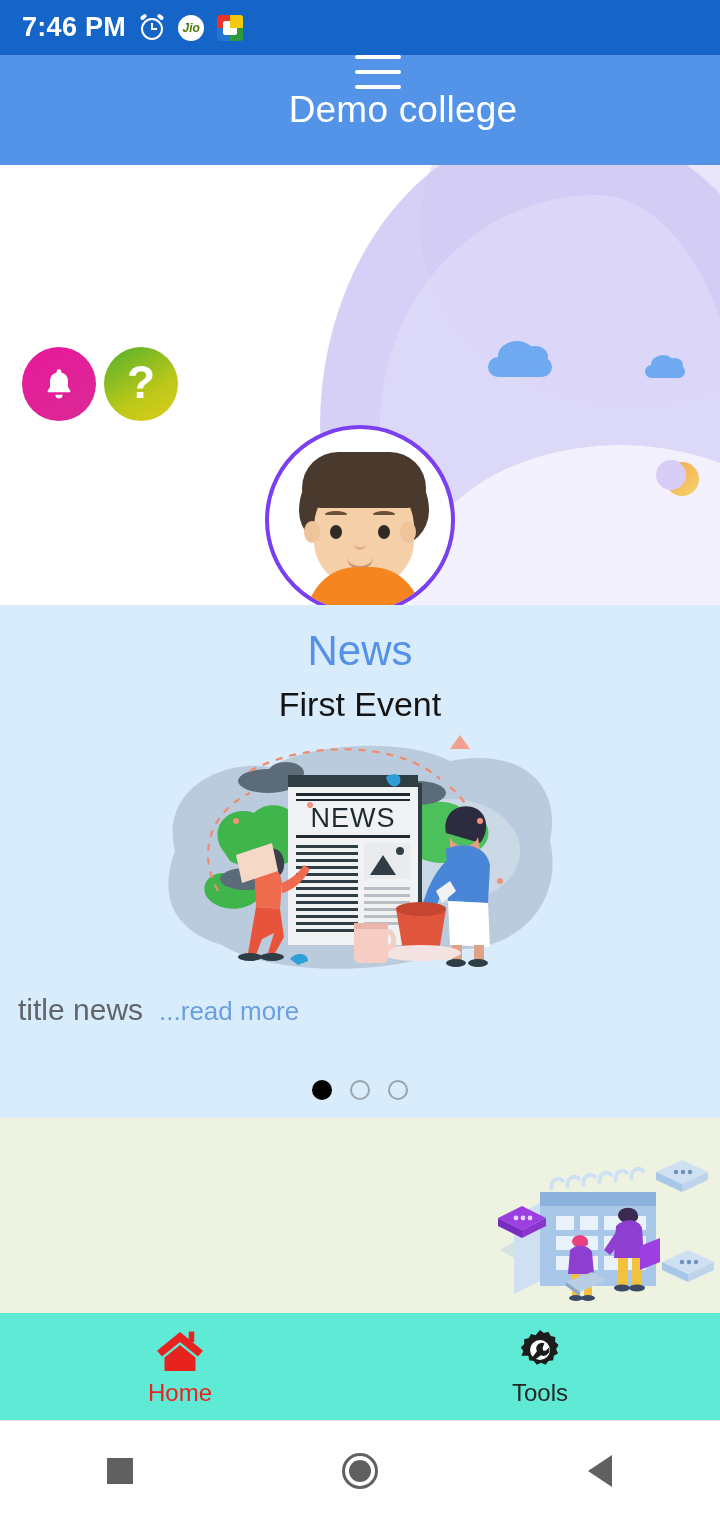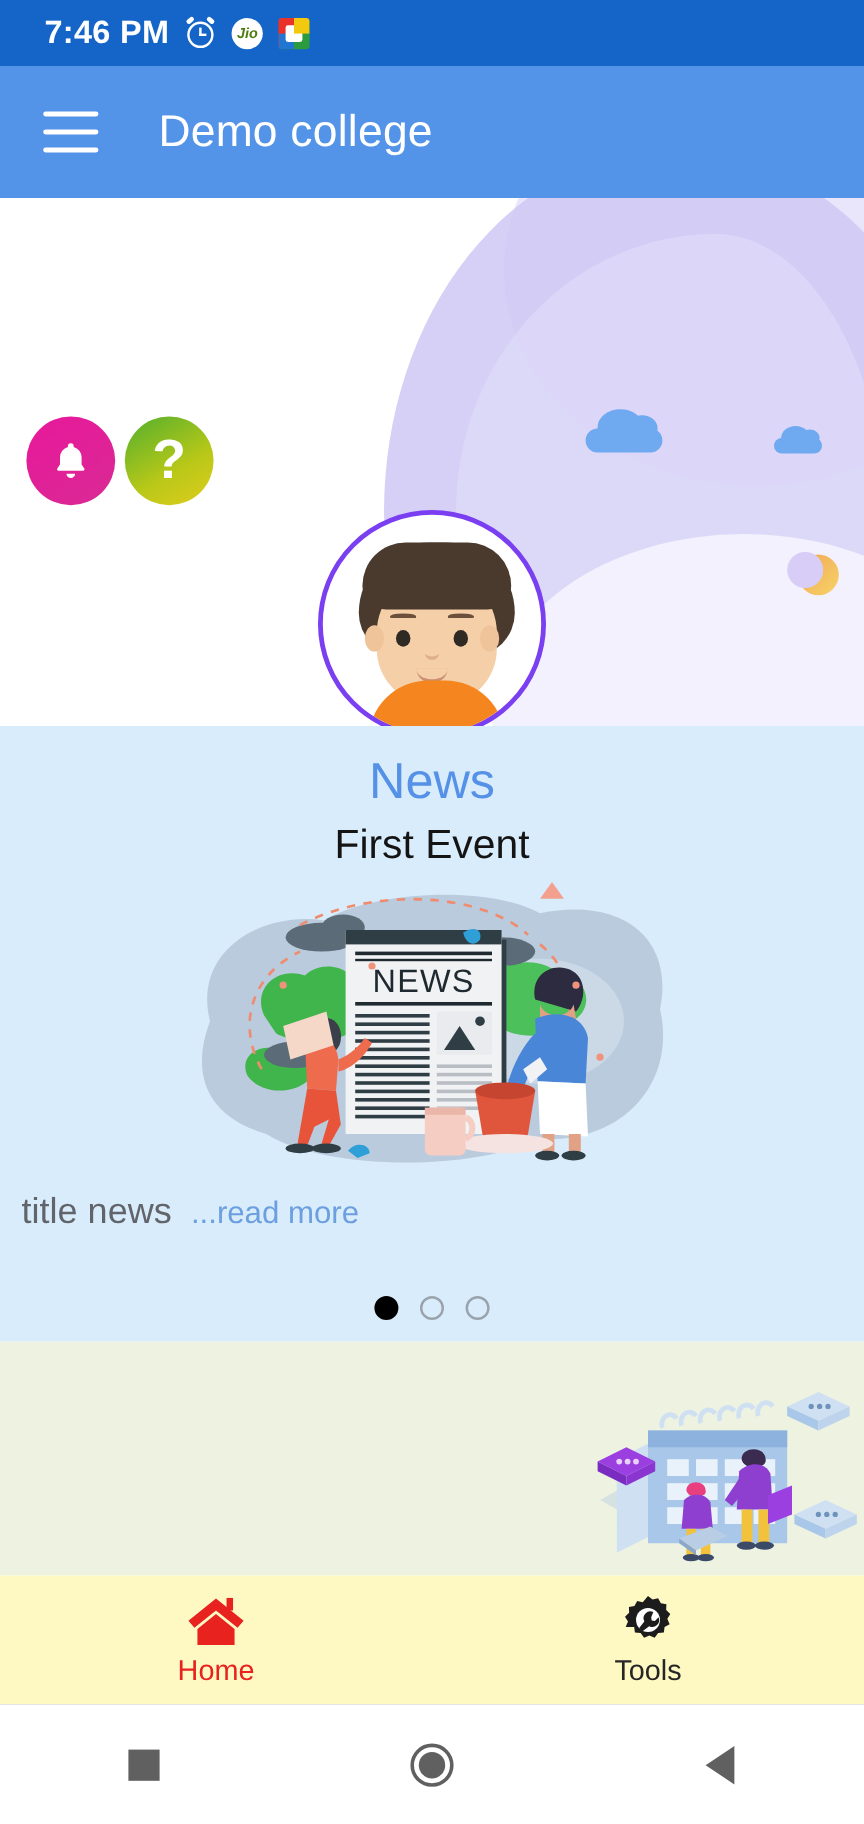--- a/index.html
+++ b/index.html
@@ -8,21 +8,21 @@
     font-family:"Liberation Sans", sans-serif;
     background:#ffffff;
     overflow:hidden;
   }
   .screen { position:relative; width:720px; height:1520px; overflow:hidden; }
 
   
   .status-bar{
     position:absolute; top:0; left:0; width:720px; height:55px;
     background:#1565C8; display:flex; align-items:center;
-    padding:0 37px; color:#fff;
+    padding:0 22px; color:#fff;
   }
   .sb-left{ display:flex; align-items:center; gap:13px; flex:1; }
   .sb-time{ font-size:27px; font-weight:700; letter-spacing:.3px; }
   .sb-right{ display:flex; align-items:center; gap:13px; }
 
   .alarm-icon{ width:26px; height:26px; position:relative; }
   .alarm-icon .ring{
     position:absolute; left:2px; top:3px; width:22px; height:22px;
     border:2.3px solid #fff; border-radius:50%;
   }
@@ -98,21 +98,21 @@
   .battery .fill-red{
     position:absolute; right:0; top:0; height:100%; width:14px;
     background:#e0252a;
     border-top-left-radius:6px; border-bottom-left-radius:6px;
   }
   .battery .lvl{ font-size:17px; font-weight:700; position:relative; z-index:2; }
 
   
   .app-bar{
     position:absolute; top:55px; left:0; width:720px; height:110px;
-    background:#5393e8; display:flex; align-items:center; padding-left:36px;
+    background:#5393e8; display:flex; align-items:center; padding-left:36px;flex-direction:column;
   }
   .hamburger{ width:46px; height:34px; display:flex; flex-direction:column;
     justify-content:space-between; cursor:pointer; }
   .hamburger span{ display:block; height:4px; background:#fff; border-radius:2px; }
   .app-title{
     color:#fff; font-size:37px; margin-left:50px; letter-spacing:.2px;
   }
 
   
   .hero{
@@ -253,21 +253,21 @@
     background:#eef3e1; overflow:hidden;
   }
   .event-title{
     position:absolute; left:18px; top:57px; font-size:40px; color:#56801c;
   }
   .event-illu{ position:absolute; left:480px; top:28px; width:240px; height:170px; }
 
   
   .bottom-nav{
     position:absolute; top:1313px; left:0; width:720px; height:108px;
-    background:#fef9c3; display:flex; border-bottom:1px solid #e4e4e4;
+    background:#5eead4; display:flex; border-bottom:1px solid #e4e4e4;
   }
   .nav-item{
     flex:1; display:flex; flex-direction:column; align-items:center;
     justify-content:center; gap:6px; cursor:pointer;
   }
   .nav-label{ font-size:24px; }
   .nav-label.active{ color:#e8221f; }
   .nav-label.inactive{ color:#262626; }
 
   

